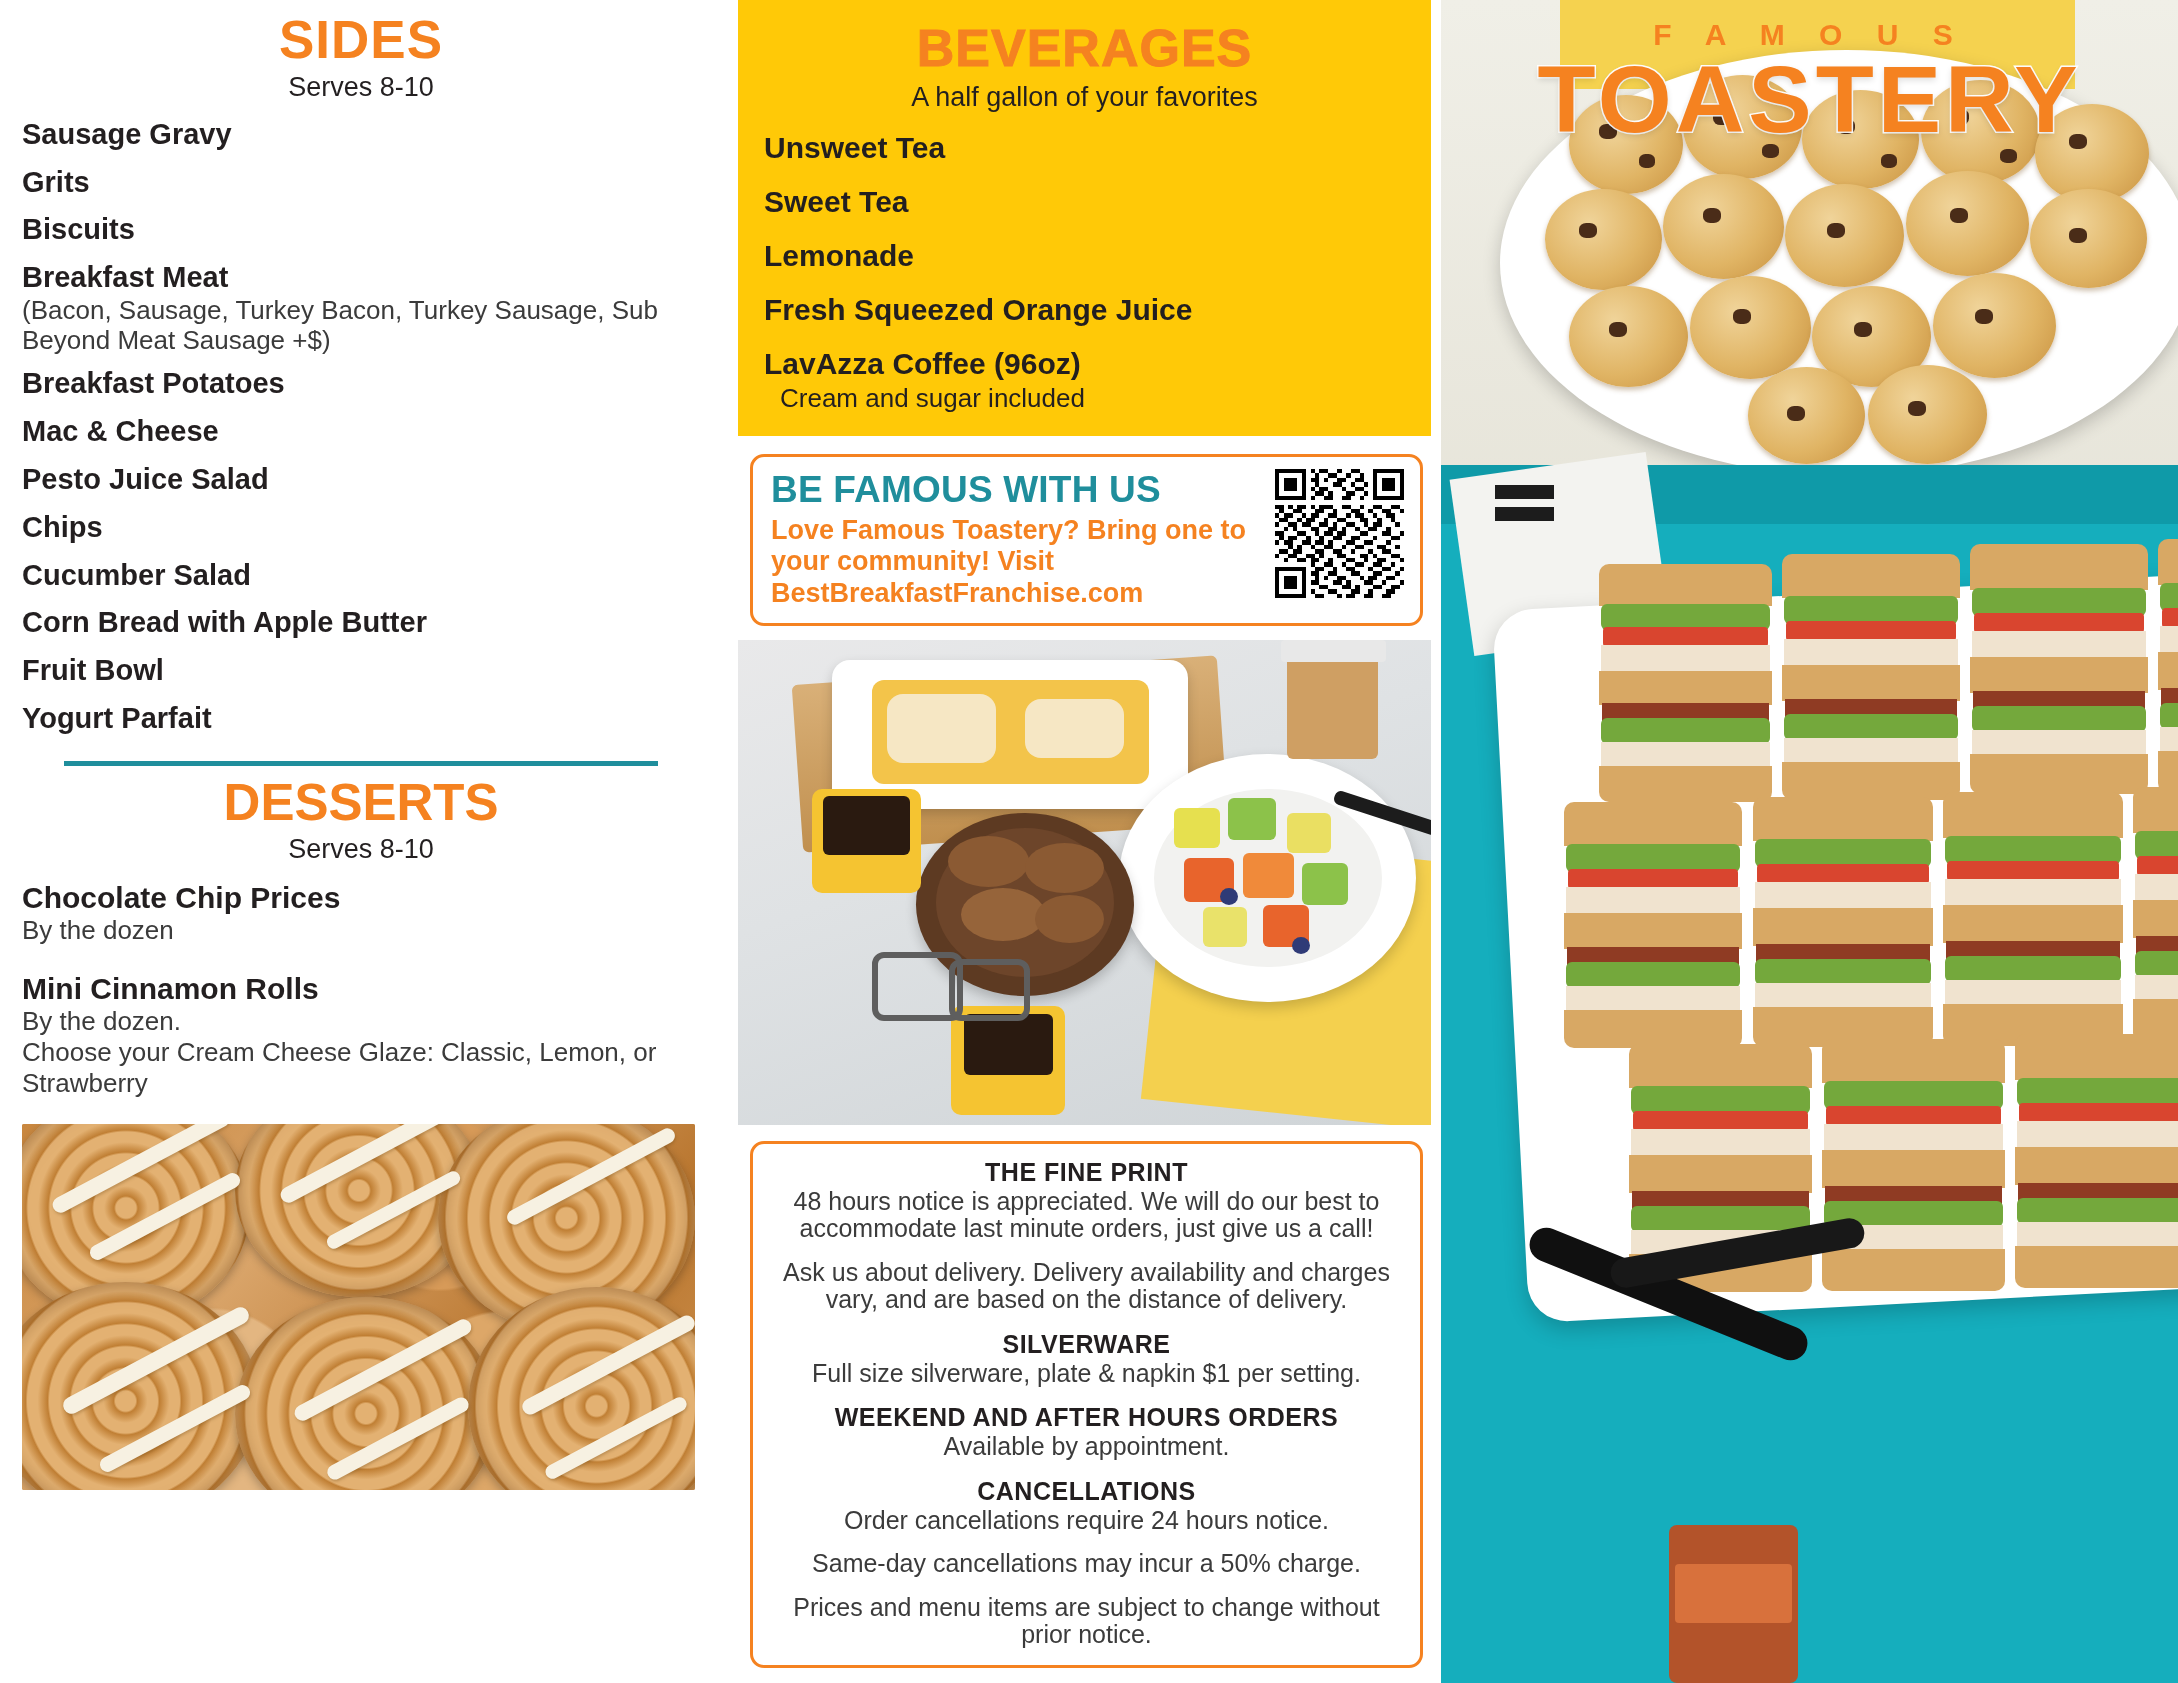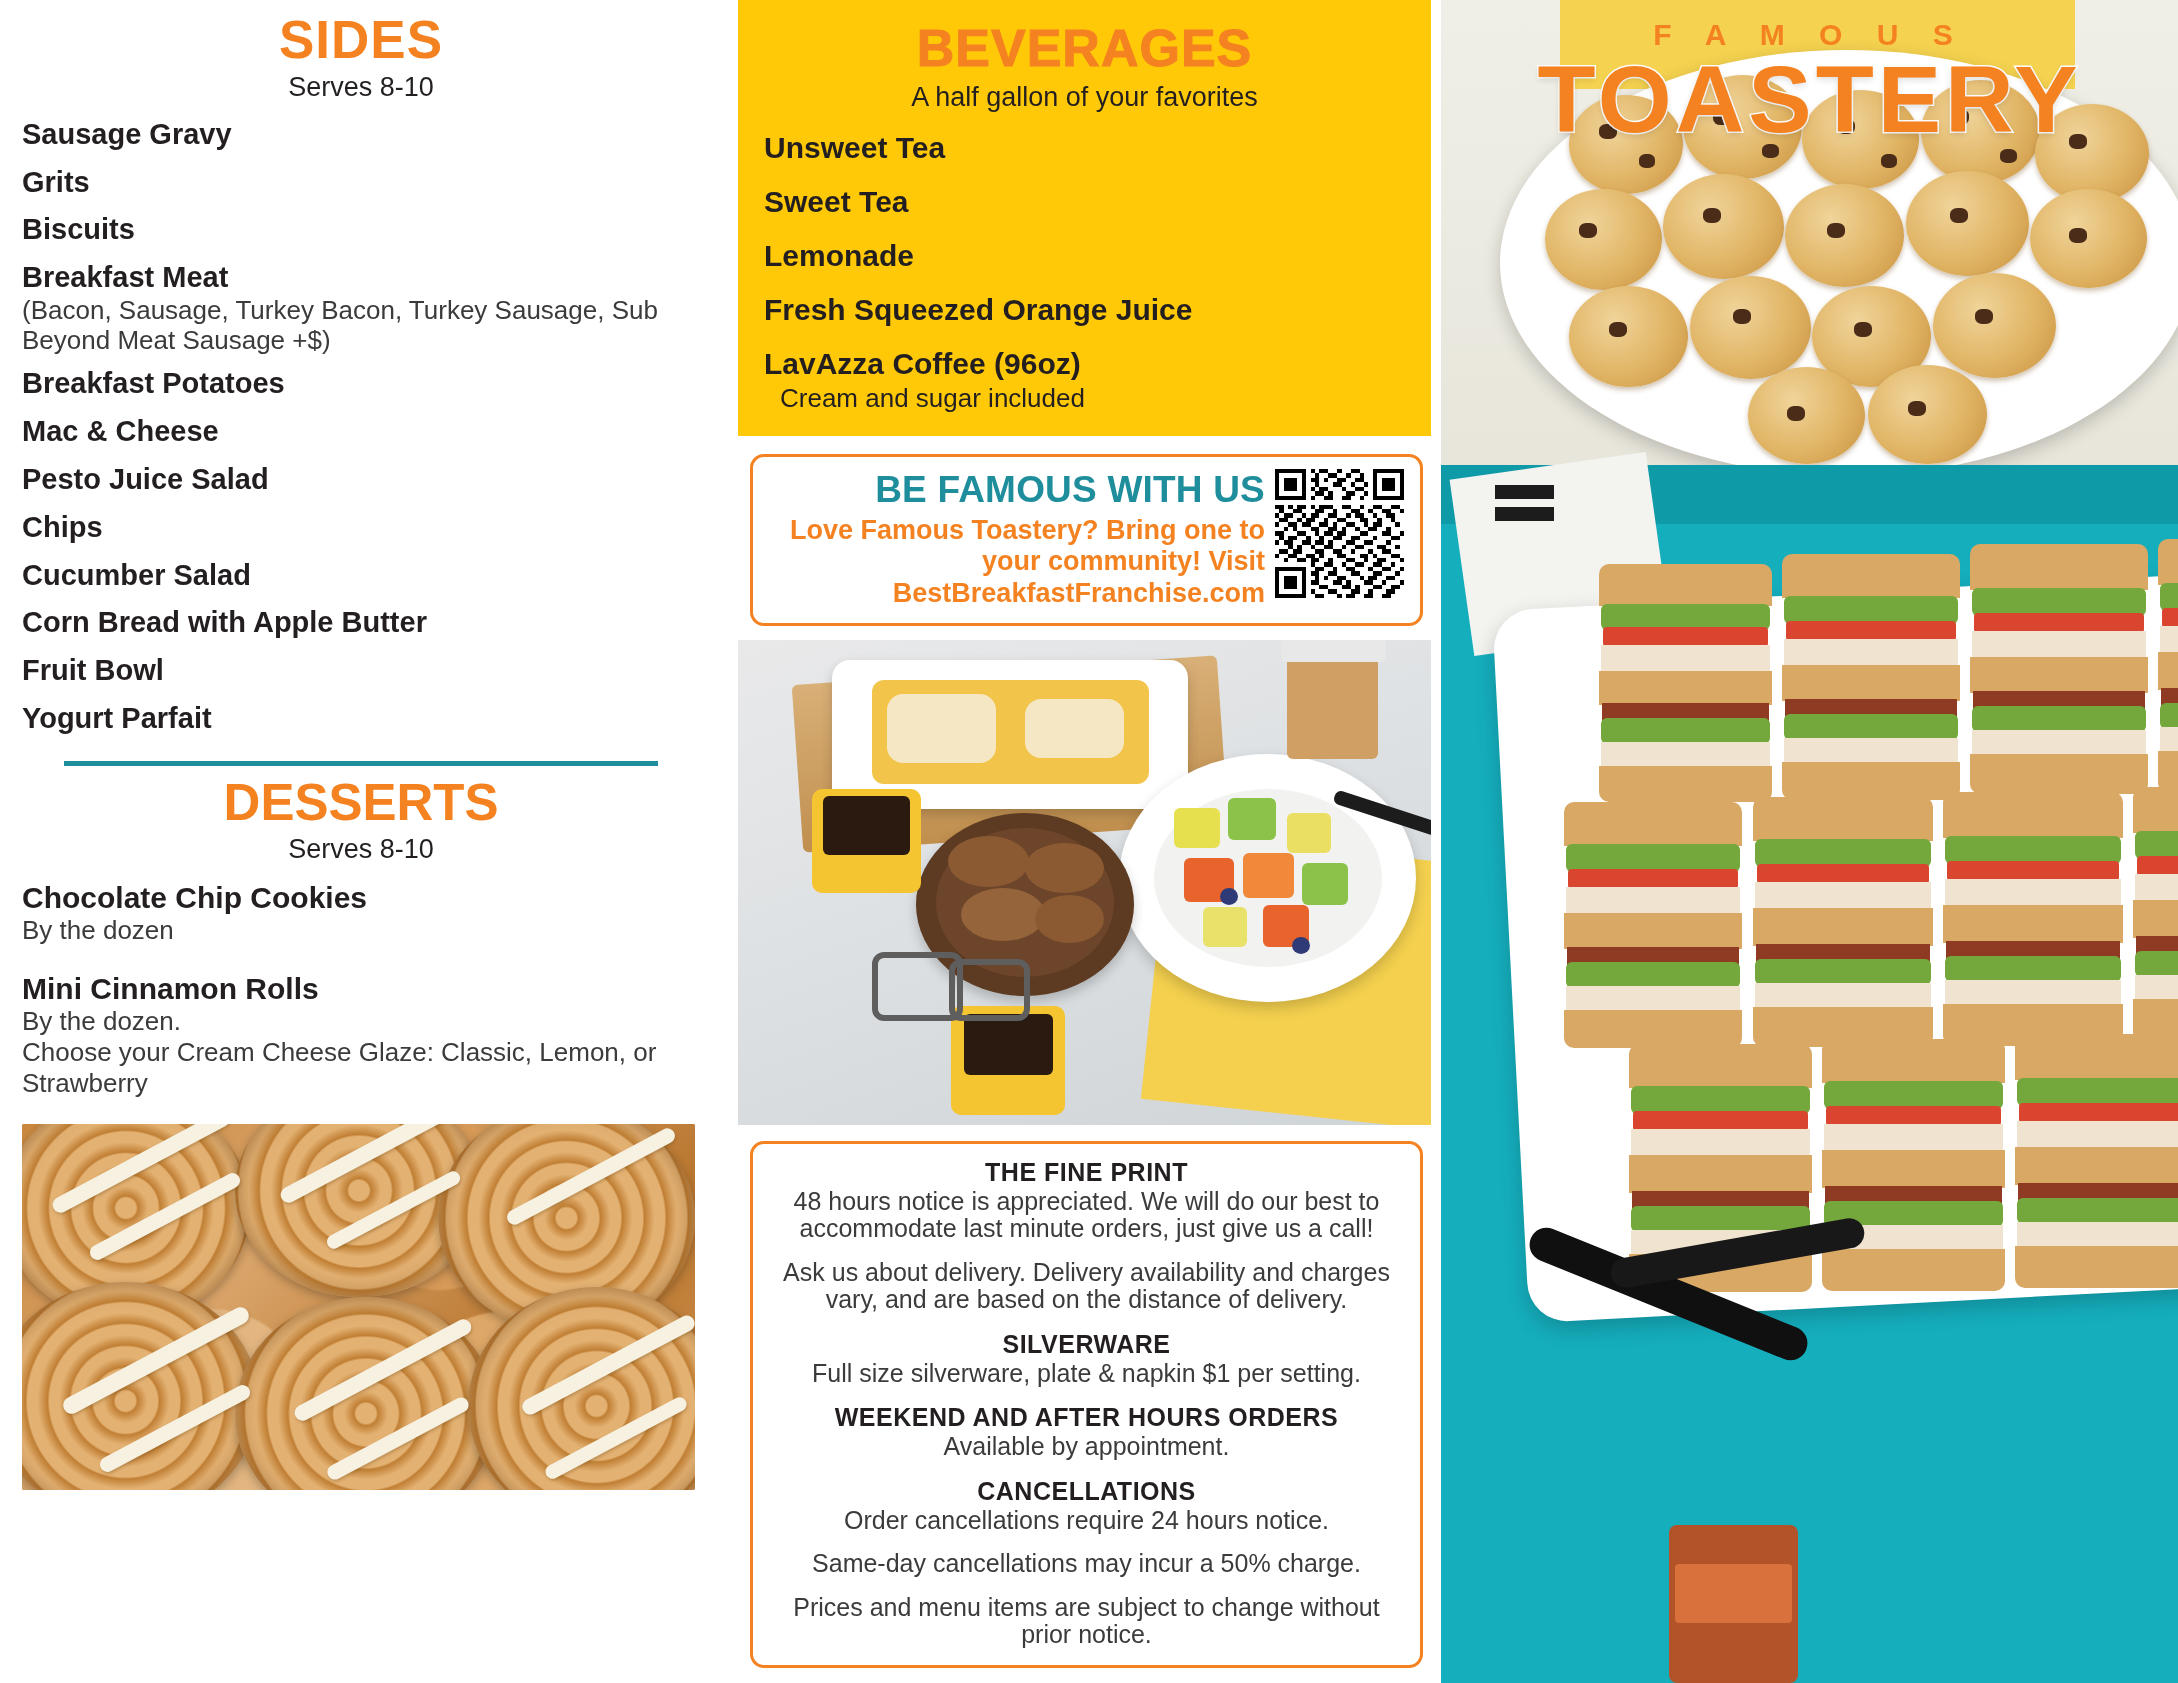--- a/index.html
+++ b/index.html
@@ -166,21 +166,21 @@
     border: 3px solid #F58220;
     border-radius: 14px;
     width: 673px;
     margin: 18px 0 0 22px;
     box-sizing: border-box;
     padding: 12px 16px 14px 18px;
     display: flex;
     align-items: flex-start;
     gap: 10px;
   }
-  .famous-left { flex: 1 1 auto; text-align: right; }
+  .famous-left { flex: 1 1 auto; }
   .famous-title {
     color: #1f8e9c;
     font-weight: bold;
     font-size: 37px;
     margin: 0 0 4px 0;
     letter-spacing: 0.2px;
   }
   .famous-text {
     color: #F58220;
     font-weight: bold;
@@ -329,21 +329,21 @@
       <div class="side-item">Fruit Bowl</div>
       <div class="side-item">Yogurt Parfait</div>
     </div>
 
     <div class="divider"></div>
 
     <h1 class="desserts-title">DESSERTS</h1>
     <div class="serves">Serves 8-10</div>
 
     <div>
-      <div class="dessert-name">Chocolate Chip Cookies</div>
+      <div class="dessert-name">Chocolate Chip Prices</div>
       <div class="dessert-desc">By the dozen</div>
       <div class="dessert-name">Mini Cinnamon Rolls</div>
       <div class="dessert-desc" style="white-space:pre-line">By the dozen.
 Choose your Cream Cheese Glaze: Classic, Lemon, or Strawberry</div>
     </div>
 
     <div class="photo-rolls">
       <div class="rolls-bg"></div>
       <div class="roll" style="left:-20px;  top:-30px;  width:248px; height:228px;"></div>
       <div class="roll" style="left:213px;  top:-40px;  width:248px; height:213px;"></div>

